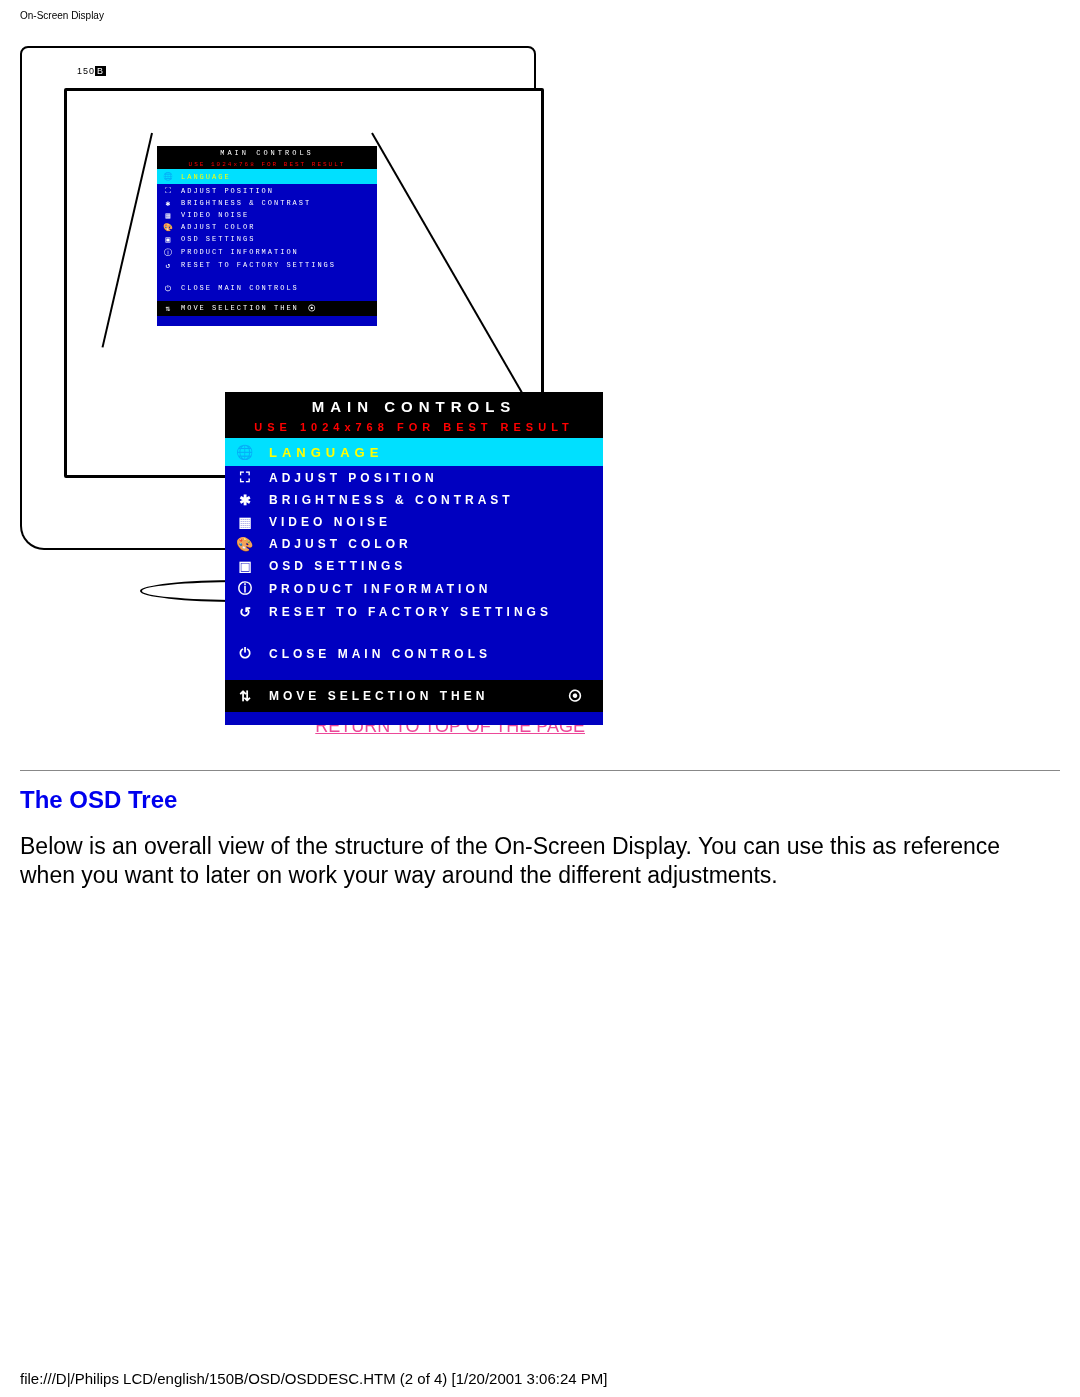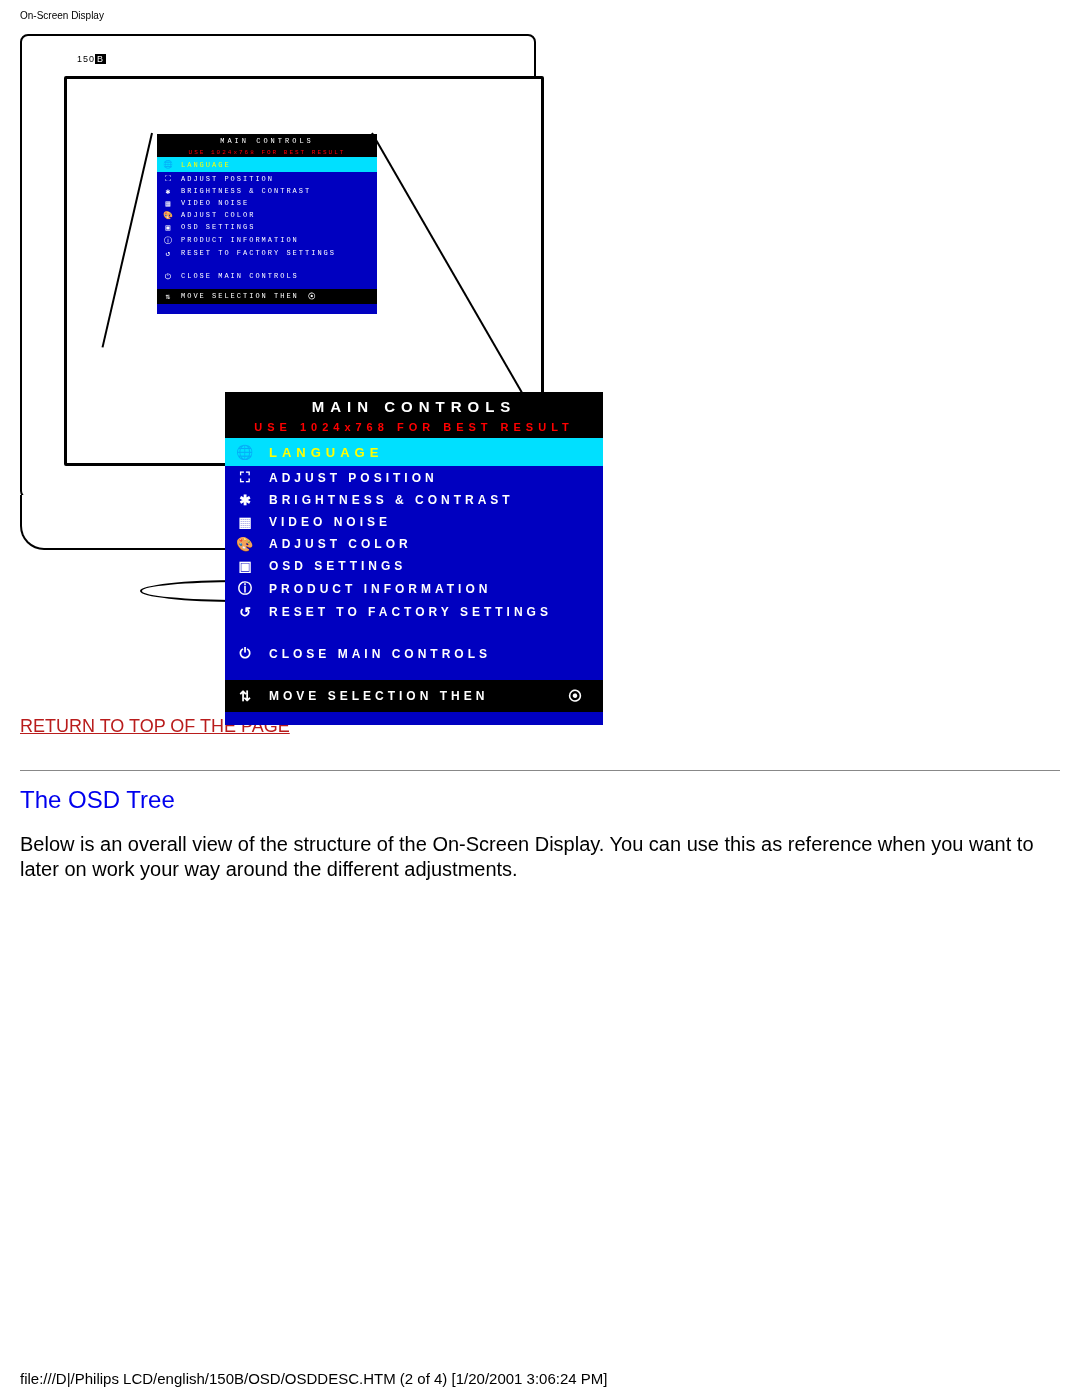--- a/index.html
+++ b/index.html
@@ -21,21 +21,21 @@
   .monitor-area {
     position: absolute;
     top: 30px;
     left: 20px;
     width: 600px;
     height: 680px;
   }
   
   .monitor-outer {
     position: absolute;
-    top: 4px; left: 0;
+    top: 16px; left: 0;
     width: 516px; height: 465px;
     border: 2px solid #000;
     border-radius: 8px;
     background: #fff;
   }
   .monitor-inner {
     position: absolute;
     top: 40px; left: 42px;
     width: 480px; height: 390px;
     border: 3px solid #000;
@@ -144,47 +144,47 @@
     font-size:12px; font-weight:bold; letter-spacing:4px;
     margin-top:14px;
   }
   .big-osd .ic { width:20px; text-align:center; font-size:14px; letter-spacing:0;}
   .big-osd .foot2 .trail { margin-left:auto; margin-right:8px; }
 
   .return-link {
     position:absolute;
     top: 716px; left: 20px;
     width: 565px;
-    text-align: left;
+    text-align: right;
     font-size: 18px;
-    color: #b91c1c;
+    color: #ec4899;
     text-decoration: underline;
     cursor: pointer;
   }
 
   .hr {
     position:absolute;
     top: 770px; left: 20px;
     width: 1040px;
     border-top: 1px solid #888;
   }
 
   .section-heading {
     position:absolute;
     top: 786px; left: 20px;
     font-size: 24px;
-    font-weight: normal;
+    font-weight: bold;
     color: #0000ee;
   }
 
   .section-body {
     position:absolute;
     top: 832px; left: 20px;
     width: 1040px;
-    font-size: 20px;
+    font-size: 23px;
     line-height: 1.25;
     color: #000;
   }
 
   .page-footer {
     position:absolute;
     bottom: 10px; left: 20px;
     font-size: 15px;
     color: #000;
     text-align: center;

